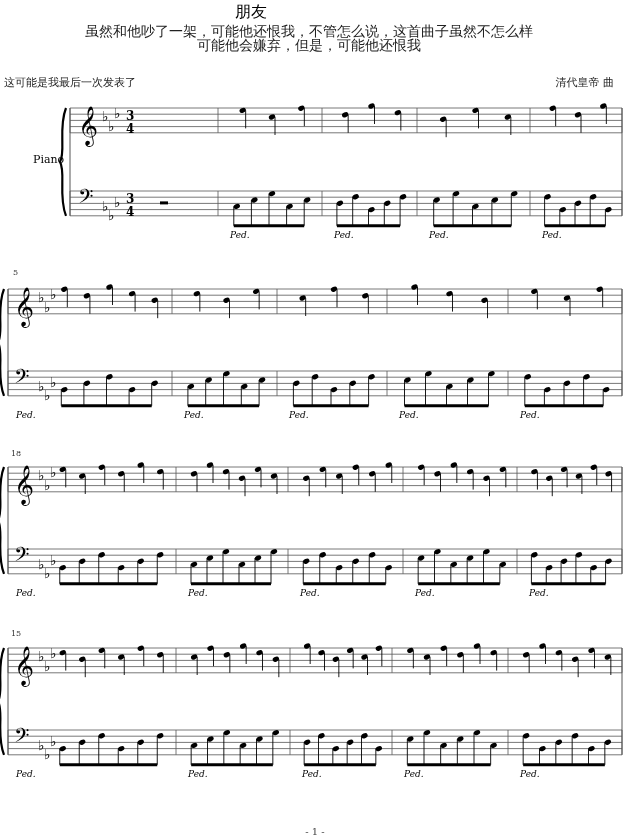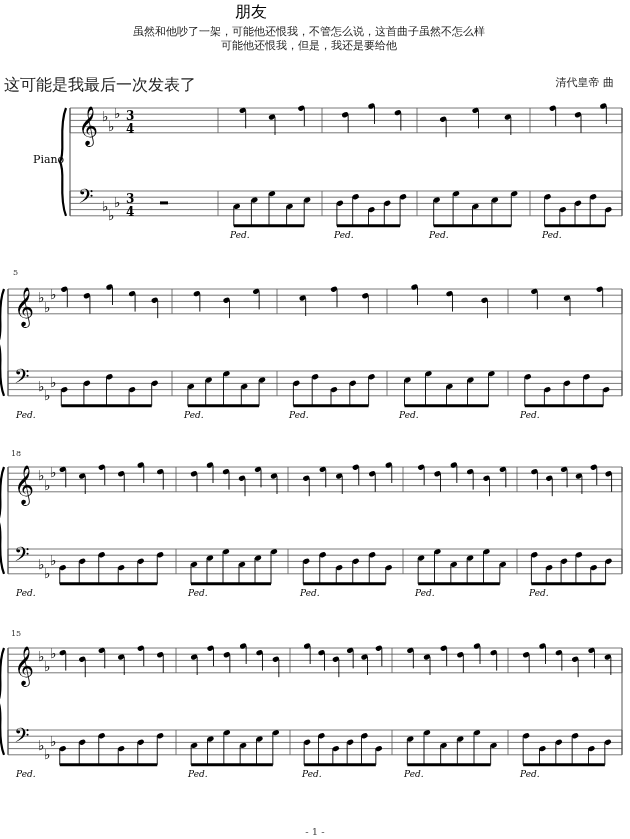--- a/index.html
+++ b/index.html
@@ -1,31 +1,31 @@
 <!DOCTYPE html>
 <html><head>
 <meta charset="utf-8">
 <style>
   html, body { margin:0; padding:0; background:#fff; }
   body { width:630px; height:839px; position:relative; overflow:hidden; font-family:"DejaVu Serif", serif; color:#000; }
   .title { position:absolute; left:0; width:502px; top:0; text-align:center; font-family:"DejaVu Sans", sans-serif; font-weight:normal; font-size:16px; line-height:24px; }
-  .subtitle { position:absolute; left:0; width:618px; text-align:center; font-size:11px; line-height:13px; color:#222; }
-  .dedication { position:absolute; left:4px; top:75px; font-size:16px; color:#222;text-align:center; }
+  .subtitle { position:absolute; left:0; width:618px; text-align:center; font-size:14px; line-height:13px; color:#222; }
+  .dedication { position:absolute; left:4px; top:75px; font-size:11px; color:#222;text-align:center; }
   .composer { position:absolute; right:16px; top:75px; font-size:11px; color:#222; }
   .instrument { position:absolute; left:33px; top:153px; font-size:11px; }
   .measno { position:absolute; font-size:8px; color:#333; }
   .pageno { position:absolute; left:0; width:630px; top:826px; text-align:center; font-size:10px; color:#444; }
   svg.score { position:absolute; left:0; top:0; }
 </style>
 </head>
 <body>
 
 <div class="title">朋友</div>
 <div class="subtitle" style="top:25px">虽然和他吵了一架，可能他还恨我，不管怎么说，这首曲子虽然不怎么样</div>
-<div class="subtitle" style="top:39px">可能他还恨我，但是，我还是要给他</div>
+<div class="subtitle" style="top:39px">可能他会嫌弃，但是，可能他还恨我</div>
 <div class="dedication">这可能是我最后一次发表了</div>
 <div class="composer">清代皇帝 曲</div>
 <div class="instrument">Piano</div>
 <div class="measno" style="left:13px;top:268px">5</div>
 <div class="measno" style="left:11px;top:449px">18</div>
 <div class="measno" style="left:11px;top:629px">15</div>
 <div class="pageno">- 1 -</div>
 
 <svg class="score" width="630" height="839" xmlns="http://www.w3.org/2000/svg">
   <defs>

